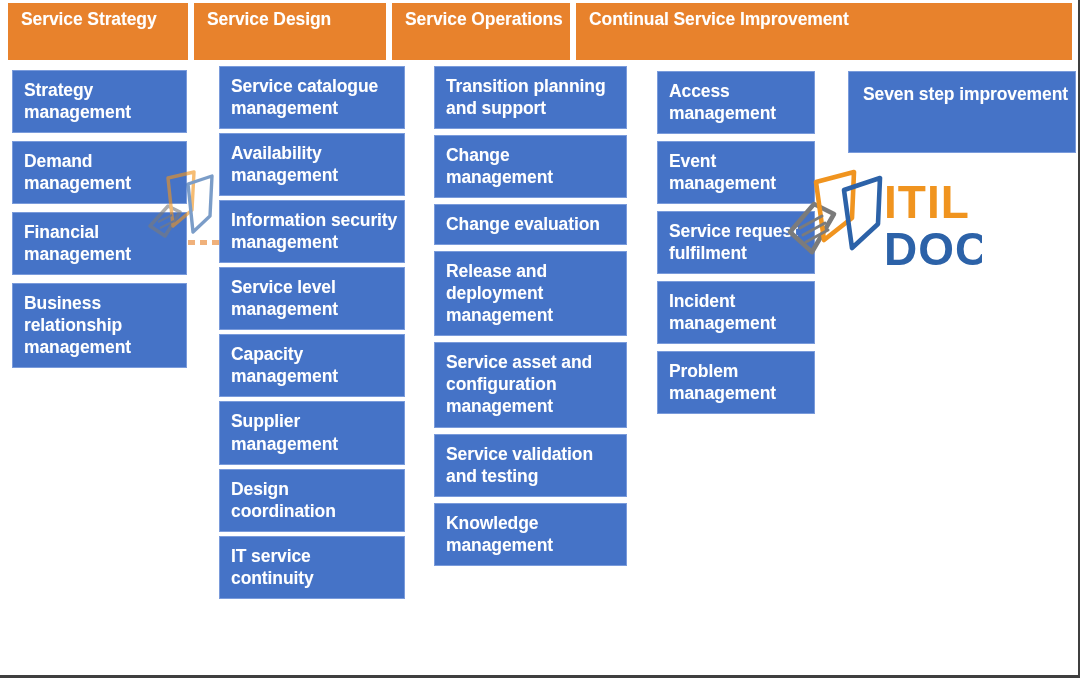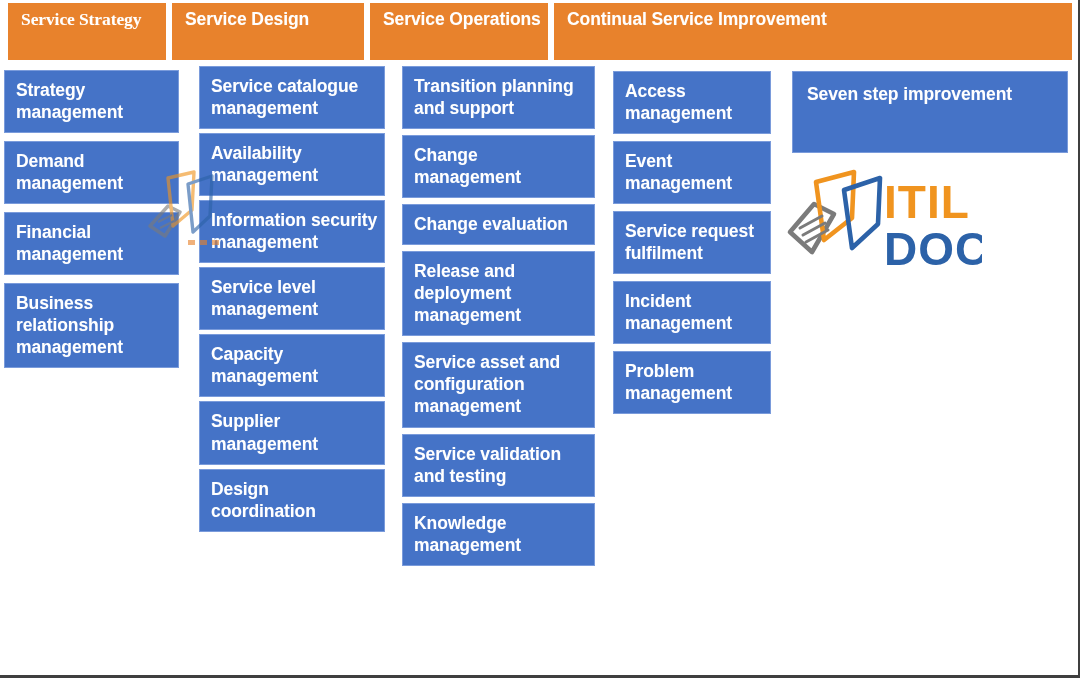--- a/index.html
+++ b/index.html
@@ -37,34 +37,34 @@
     background: #E8822C;
     color: #FFFFFF;
     font-weight: bold;
     font-size: 17.5px;
     line-height: 1.18;
     letter-spacing: -0.1px;
     padding: 6px 0 0 13px;
     box-sizing: border-box;
     text-shadow: 0 0 1px rgba(255,255,255,.25);
   }
-  .hc-1 { width: 158px; font-family: Liberation Serif, serif; }
+  .hc-1 { width: 180px; }
   .hc-2 { width: 192px; }
   .hc-3 { width: 202px; }
   .hc-4 { width: 178px; }
   .hc-5 { flex: 1 1 auto; }
 
   
   .columns {
     position: absolute;
-    left: 4px;
+    left: 12px;
     top: 66px;
     width: 1064px;
     display: flex;
-    gap: 6px;
+    gap: 18px;
     align-items: flex-start;
     justify-content: center;
   }
   .col { display: flex; flex-direction: column; }
   .col-1 { width: 175px; gap: 8px; padding-top: 4px; }
   .col-2 { width: 186px; gap: 4px; margin-left: 14px; }
   .col-3 { width: 193px; gap: 6px; margin-left: 11px; }
   .col-4 { width: 158px; gap: 7px; margin-left: 12px; padding-top: 5px; }
   .col-5 { flex: 1 1 auto; margin-left: 15px; padding-top: 5px; }
 
@@ -127,20 +127,21 @@
     </div>
 
     <div class="col col-2">
       <div class="box">Service catalogue management</div>
       <div class="box">Availability management</div>
       <div class="box">Information security management</div>
       <div class="box">Service level management</div>
       <div class="box">Capacity management</div>
       <div class="box">Supplier management</div>
       <div class="box">Design coordination</div>
+      <div class="box">IT service continuity</div>
     </div>
 
     <div class="col col-3">
       <div class="box">Transition planning and support</div>
       <div class="box">Change management</div>
       <div class="box">Change evaluation</div>
       <div class="box">Release and deployment management</div>
       <div class="box">Service asset and configuration management</div>
       <div class="box">Service validation and testing</div>
       <div class="box">Knowledge management</div>

